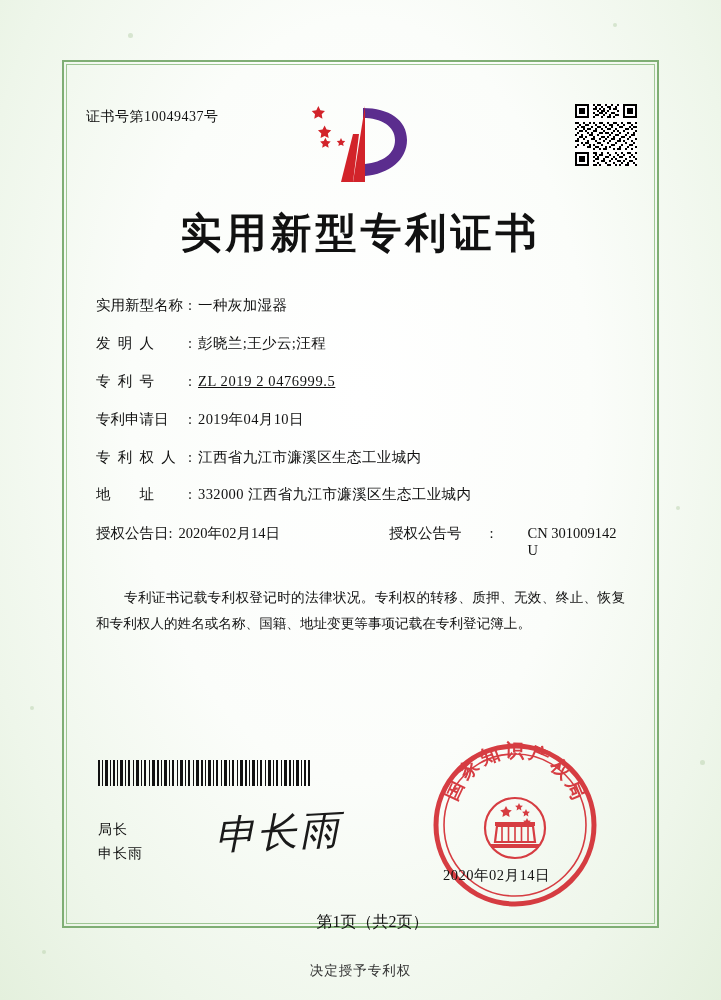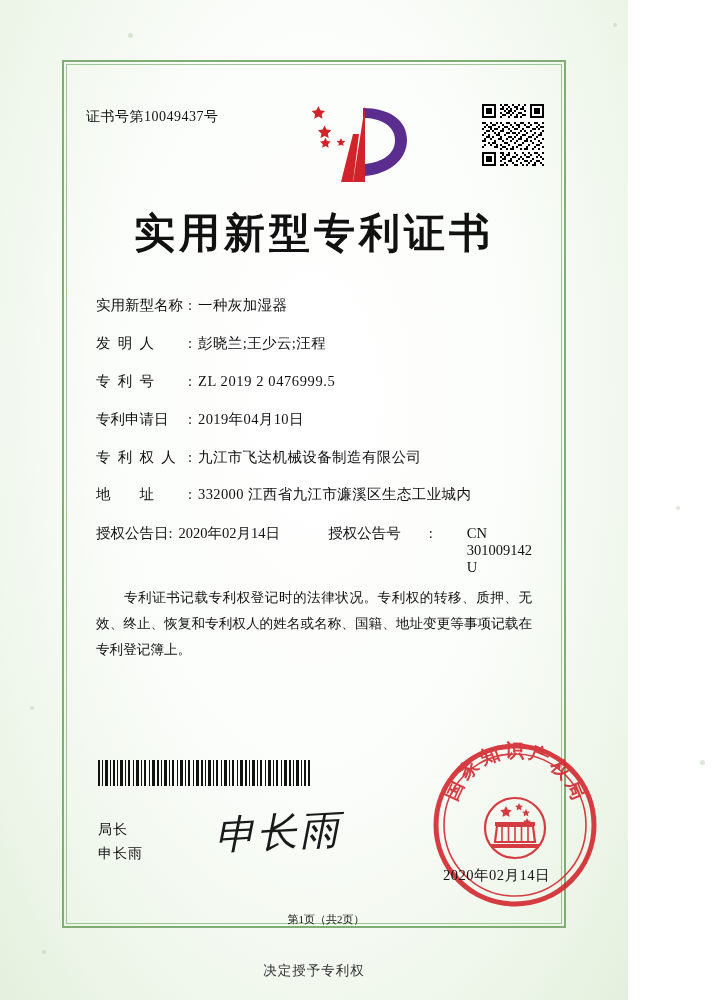--- a/index.html
+++ b/index.html
@@ -4,21 +4,21 @@
 <style>
   html,body{margin:0;padding:0;}
   body{
     width:721px;height:1000px;
     background:#ffffff;
     font-family:"Liberation Serif", serif;
     overflow:hidden;
   }
   .page{
     position:relative;
-    width:628px;height:1000px;
+    width:721px;height:1000px;
     background:
       radial-gradient(ellipse at 50% 40%, #ffffff 0%, #fbfdfa 45%, #eef6ea 78%, #e4f0dd 100%);
     box-sizing:border-box;
   }
   
   .frame-outer{
     position:absolute;left:62px;top:60px;right:62px;bottom:72px;
     border:2px solid #7fae74;
     box-sizing:border-box;
   }
@@ -62,21 +62,21 @@
     margin-bottom:20.5px;
     line-height:1.2;
   }
   .f-label{
     width:92px;flex:none;
     letter-spacing:0px;
     white-space:pre;
   }
   .f-colon{width:10px;flex:none;}
   .f-value{flex:1;letter-spacing:.4px;}
-  .f-value.mono{font-family:"Liberation Serif", serif;letter-spacing:.6px;}
+  .f-value.mono{font-family:"Liberation Serif", serif;letter-spacing:.6px;text-decoration:underline;}
 
   .row-announce{display:flex;align-items:baseline;}
   .row-announce .left{width:300px;display:flex;align-items:baseline;}
   .row-announce .right{display:flex;align-items:baseline;gap:28px;}
   .ann-label{white-space:pre;}
 
   .para{
     position:absolute;left:96px;right:96px;top:585px;
     font-size:13.6px;line-height:26px;color:#111;
     text-align:justify;
@@ -109,21 +109,21 @@
     transform:rotate(-3deg);
     white-space:nowrap;
   }
   .seal-date{
     position:absolute;left:443px;top:866px;
     font-size:14.5px;color:#111;letter-spacing:.5px;
   }
 
   .page-num{
     position:absolute;left:0;right:0;top:912px;
-    text-align:center;font-size:11px;color:#111;margin-left:24px;
+    text-align:center;font-size:16px;color:#111;margin-left:24px;
   }
   .footnote{
     position:absolute;left:0;right:0;top:962px;
     text-align:center;font-size:13.5px;color:#333;letter-spacing:1px;
   }
 </style>
 </head>
 <body>
 
 <div class="page">
@@ -379,21 +379,21 @@
       <span class="f-value mono">ZL 2019 2 0476999.5</span>
     </div>
     <div class="field">
       <span class="f-label">专利申请日</span>
       <span class="f-colon">:</span>
       <span class="f-value">2019年04月10日</span>
     </div>
     <div class="field">
       <span class="f-label">专  利  权  人</span>
       <span class="f-colon">:</span>
-      <span class="f-value">九江市飞达机械设备制造有限公司</span>
+      <span class="f-value">江西省九江市濂溪区生态工业城内</span>
     </div>
     <div class="field">
       <span class="f-label">地        址</span>
       <span class="f-colon">:</span>
       <span class="f-value">332000 江西省九江市濂溪区生态工业城内</span>
     </div>
 
     <div class="row-announce">
       <span class="left">
         <span class="ann-label">授权公告日</span>

